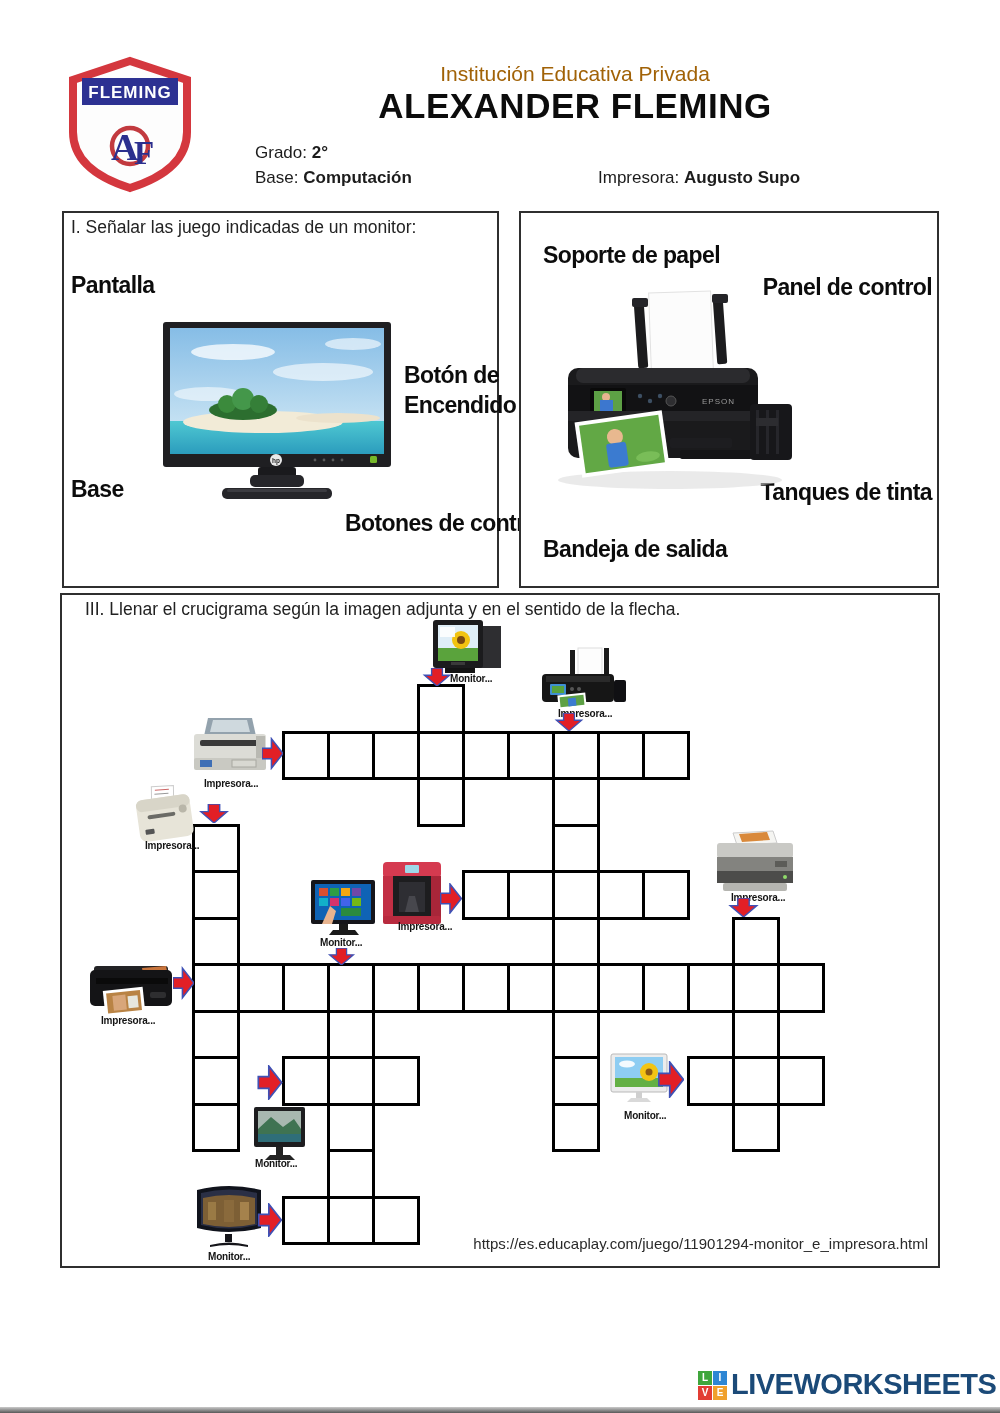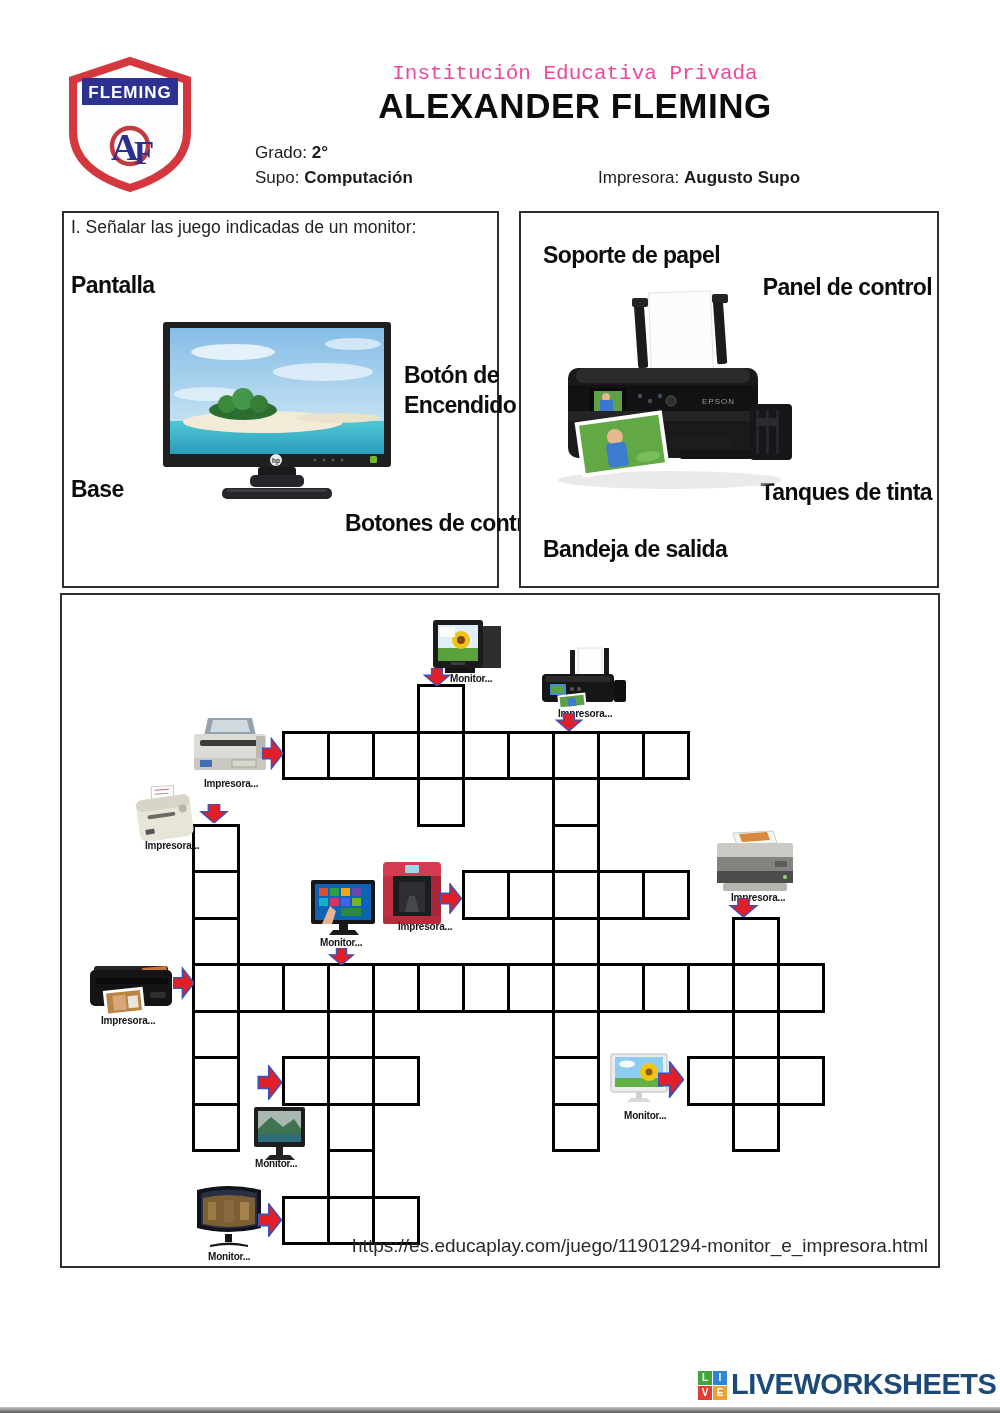--- a/index.html
+++ b/index.html
@@ -5,40 +5,40 @@
   * { margin:0; padding:0; box-sizing:border-box; }
   html,body { background:#fff; }
   .page {
     position:relative; width:1000px; height:1413px; margin:0 auto;
     background:#fff; overflow:hidden;
     font-family:"Liberation Sans", sans-serif; color:#111;
   }
   .abs { position:absolute; }
 
   
-  .inst-line { font-family:Liberation Mono, monospace; font-size:21px; color:#ec4899; }
+  .inst-line { font-family:Liberation Sans, sans-serif; font-size:21px; color:#a16207; }
   .school-name { font-size:35px; font-weight:bold; letter-spacing:.5px; color:#0c0c0c; }
   .info-line { font-size:17px; color:#1c1c1c; white-space:nowrap; }
   .info-line b { font-weight:bold; }
 
   
   .sec-box { position:absolute; border:2px solid #2f2f2f; background:#fff; }
   .sec-title { font-size:17.5px; color:#222; white-space:nowrap; }
 
   
   .hand { position:absolute; font-weight:bold; font-size:23px; letter-spacing:-.6px;
           color:#0c0c0c; white-space:nowrap; transform:scaleY(1.08); transform-origin:top left; }
 
   
   .cw-cell { position:absolute; border:3px solid #000; background:transparent; }
   .fig { position:absolute; }
   .fig > * { position:absolute; }
   .cap { font-size:10px; font-weight:bold; color:#141414; white-space:nowrap; letter-spacing:-.2px; }
 
-  .url-line { font-size:19px; color:#2a2a2a; white-space:nowrap; }
+  .url-line { font-size:15px; color:#2a2a2a; white-space:nowrap; }
 
   
   .brand-blocks { position:absolute; width:29px; height:29px; }
   .brand-blocks span { position:absolute; width:14px; height:14px; color:#fff; font-size:10px;
        font-weight:bold; text-align:center; line-height:14px; }
   .blk0 { left:0; top:0;  background:#3fa63c; }
   .blk1 { left:15px; top:0; background:#2d86d4; }
   .blk2 { left:0; top:15px; background:#e23d34; }
   .blk3 { left:15px; top:15px; background:#f0a02c; }
   .brand-text { font-size:29px; font-weight:bold; color:#1b4a78; letter-spacing:-.5px; white-space:nowrap; }
@@ -61,21 +61,21 @@
   </svg>
 
   <div class="abs inst-line" style="left:285px; top:62px; width:580px; text-align:center;">Institución Educativa Privada</div>
   <div class="abs school-name" style="left:285px; top:86px; width:580px; text-align:center;">ALEXANDER FLEMING</div>
 
   <div class="abs info-line" style="left:255px; top:143px;">
     <span>Grado:</span>
     <b>2°</b>
   </div>
   <div class="abs info-line" style="left:255px; top:168px;">
-    <span>Supo:</span>
+    <span>Base:</span>
     <b>Computación</b>
   </div>
   <div class="abs info-line" style="left:598px; top:168px;">
     <span>Impresora:</span>
     <b>Augusto Supo</b>
   </div>
 
   <div class="sec-box" style="left:62px; top:211px; width:437px; height:377px;"></div>
   <div class="abs sec-title" style="left:71px; top:217px;">I. Señalar las juego indicadas de un monitor:</div>
 
@@ -159,20 +159,21 @@
       <ellipse cx="96" cy="172" rx="12" ry="5" fill="#79bd58"></ellipse>
     </g>
     <rect x="200" y="116" width="42" height="56" rx="4" fill="#17171a"></rect>
     <rect x="206" y="122" width="3" height="44" fill="#26262b"></rect>
     <rect x="216" y="122" width="3" height="44" fill="#26262b"></rect>
     <rect x="226" y="122" width="3" height="44" fill="#26262b"></rect>
     <rect x="206" y="130" width="22" height="8" fill="#2c2c30"></rect>
   </svg>
 
   <div class="sec-box" style="left:60px; top:593px; width:880px; height:675px;"></div>
+  <div class="abs sec-title" style="left:85px; top:599px;">III. Llenar el crucigrama según la imagen adjunta y en el sentido de la flecha.</div>
 
   <div id="crossword-layer" class="abs" style="left:0; top:0;">
       <div class="cw-cell" style="left: 417px; top: 684px; width: 48px; height: 49.5px;"></div>
       <div class="cw-cell" style="left: 417px; top: 730.5px; width: 48px; height: 49.5px;"></div>
       <div class="cw-cell" style="left: 417px; top: 777px; width: 48px; height: 49.5px;"></div>
       <div class="cw-cell" style="left: 282px; top: 730.5px; width: 48px; height: 49.5px;"></div>
       <div class="cw-cell" style="left: 327px; top: 730.5px; width: 48px; height: 49.5px;"></div>
       <div class="cw-cell" style="left: 372px; top: 730.5px; width: 48px; height: 49.5px;"></div>
       <div class="cw-cell" style="left: 417px; top: 730.5px; width: 48px; height: 49.5px;"></div>
       <div class="cw-cell" style="left: 462px; top: 730.5px; width: 48px; height: 49.5px;"></div>

